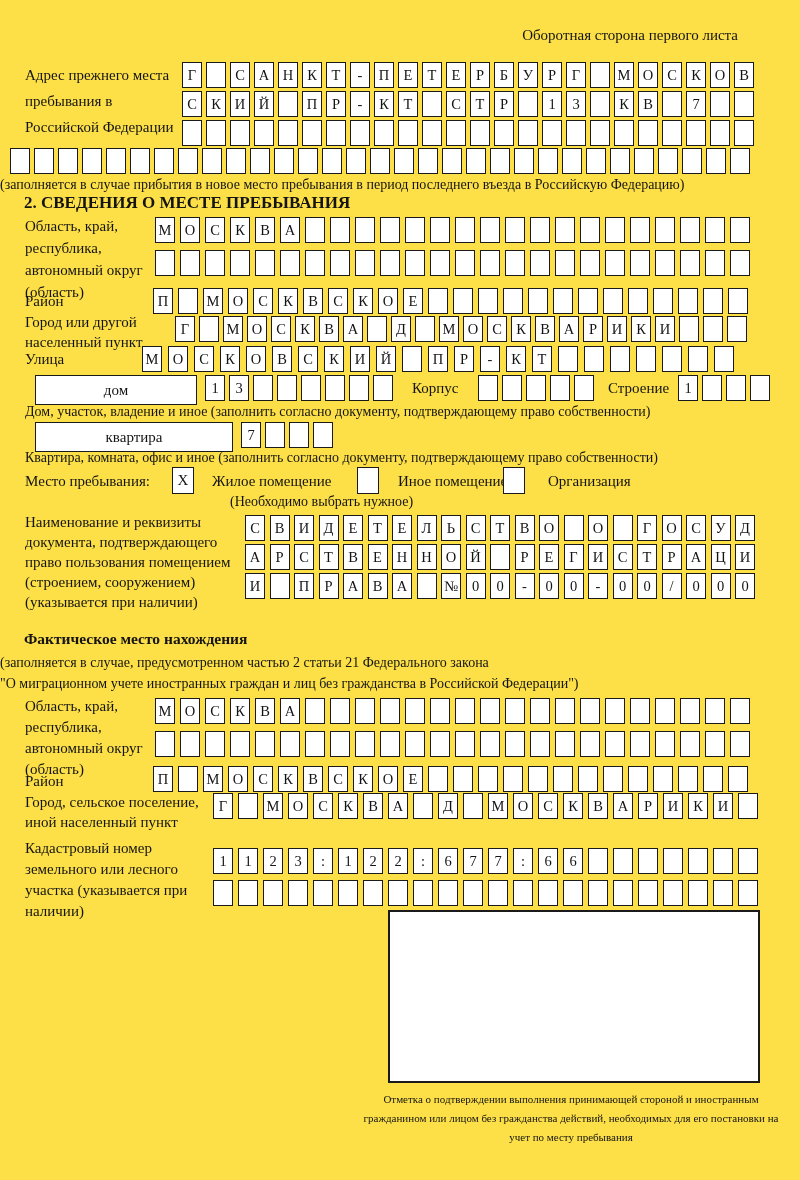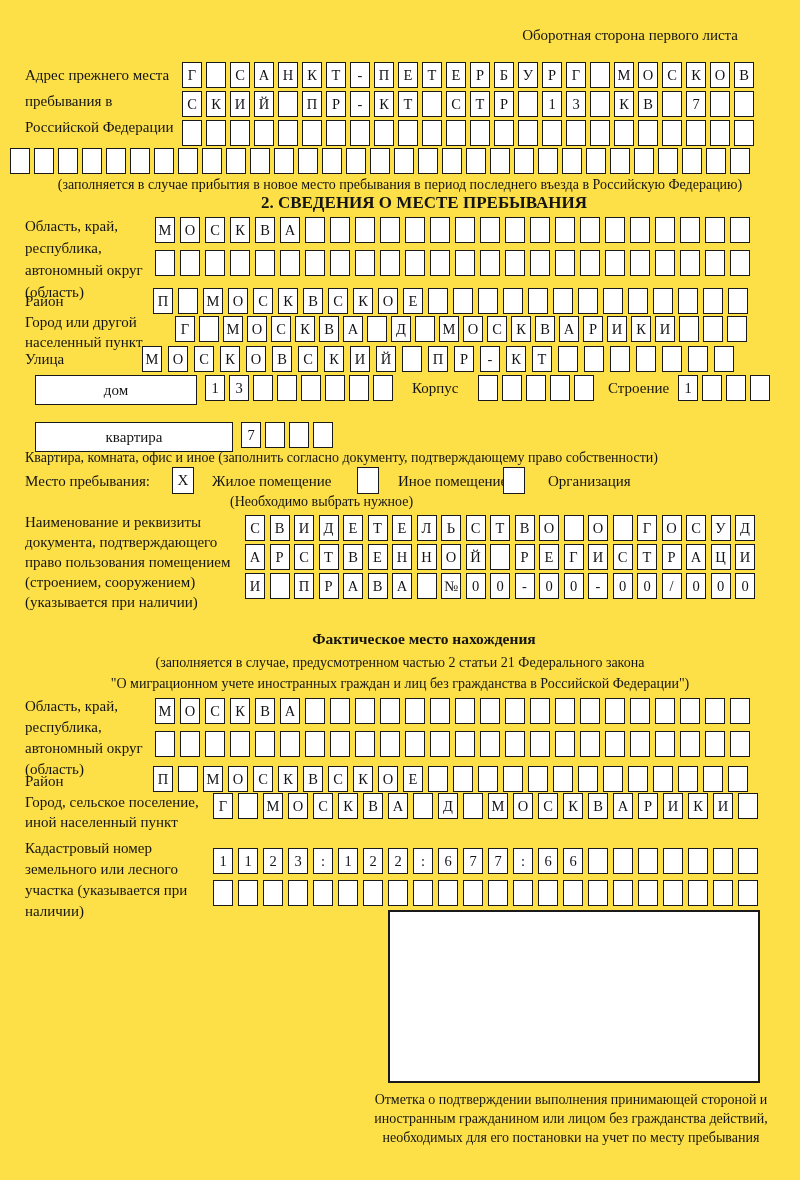--- a/index.html
+++ b/index.html
@@ -6,40 +6,40 @@
   .sheet{
     position:relative;width:800px;height:1180px;background:#fde047;color:#141414;
     font-family:"Liberation Serif","DejaVu Serif",serif;overflow:hidden;
   }
   .abs{position:absolute;}
   .lb{font-size:15px;line-height:22px;}
   .lb.lh26{line-height:26px;}
   .lb.lh21{line-height:21px;}
   .lb.lh20{line-height:20px;}
   .note{font-size:14px;}
-  .center{left:0;width:800px;text-align:center;}
+  .center{left:0;width:800px;text-align:left;}
   .b{font-weight:bold;padding-left:24px;}
   .brow{display:flex;gap:4px;}
   .brow.g5{gap:5px;}
   .brow.g6{gap:6px;}
   .cbox{
     flex:none;box-sizing:border-box;width:20px;height:26px;border:1.6px solid #1a1a1a;
     display:flex;align-items:center;justify-content:center;
     font-size:14.5px;background:#fff;
   }
   .widebox{
     box-sizing:border-box;height:30px;border:1.6px solid #1a1a1a;background:#fff;
     display:flex;align-items:center;justify-content:center;font-size:15px;
   }
   .ckbox{
     box-sizing:border-box;width:22px;height:27px;border:1.6px solid #1a1a1a;background:#fff;
     display:flex;align-items:center;justify-content:center;font-size:15px;
   }
   .stamp{box-sizing:border-box;border:2px solid #1a1a1a;background:#fff;}
-  .cap{font-size:14px;line-height:19px;text-align:center;}
+  .cap{font-size:11px;line-height:19px;text-align:center;}
   .title1{font-size:17px;}
   .title2{font-size:15.5px;}
 </style>
 </head>
 <body>
 
 <div class="sheet">
 
   <div class="abs lb" style="top:24px;right:62px;">Оборотная сторона первого листа</div>
 
@@ -315,20 +315,21 @@
       <span class="cbox"></span>
       <span class="cbox"></span>
     </div>
   <div class="abs lb" style="top:377px;left:608px;">Строение</div>
   <div class="abs brow" style="top:375px;left:678px;">
       <span class="cbox">1</span>
       <span class="cbox"></span>
       <span class="cbox"></span>
       <span class="cbox"></span>
     </div>
+  <div class="abs note" style="top:404px;left:25px;">Дом, участок, владение и иное (заполнить согласно документу, подтверждающему право собственности)</div>
 
   <div class="abs widebox" style="top:422px;left:35px;width:198px;">квартира</div>
   <div class="abs brow" style="top:422px;left:241px;">
       <span class="cbox">7</span>
       <span class="cbox"></span>
       <span class="cbox"></span>
       <span class="cbox"></span>
     </div>
   <div class="abs note" style="top:450px;left:25px;">Квартира, комната, офис и иное (заполнить согласно документу, подтверждающему право собственности)</div>
 

